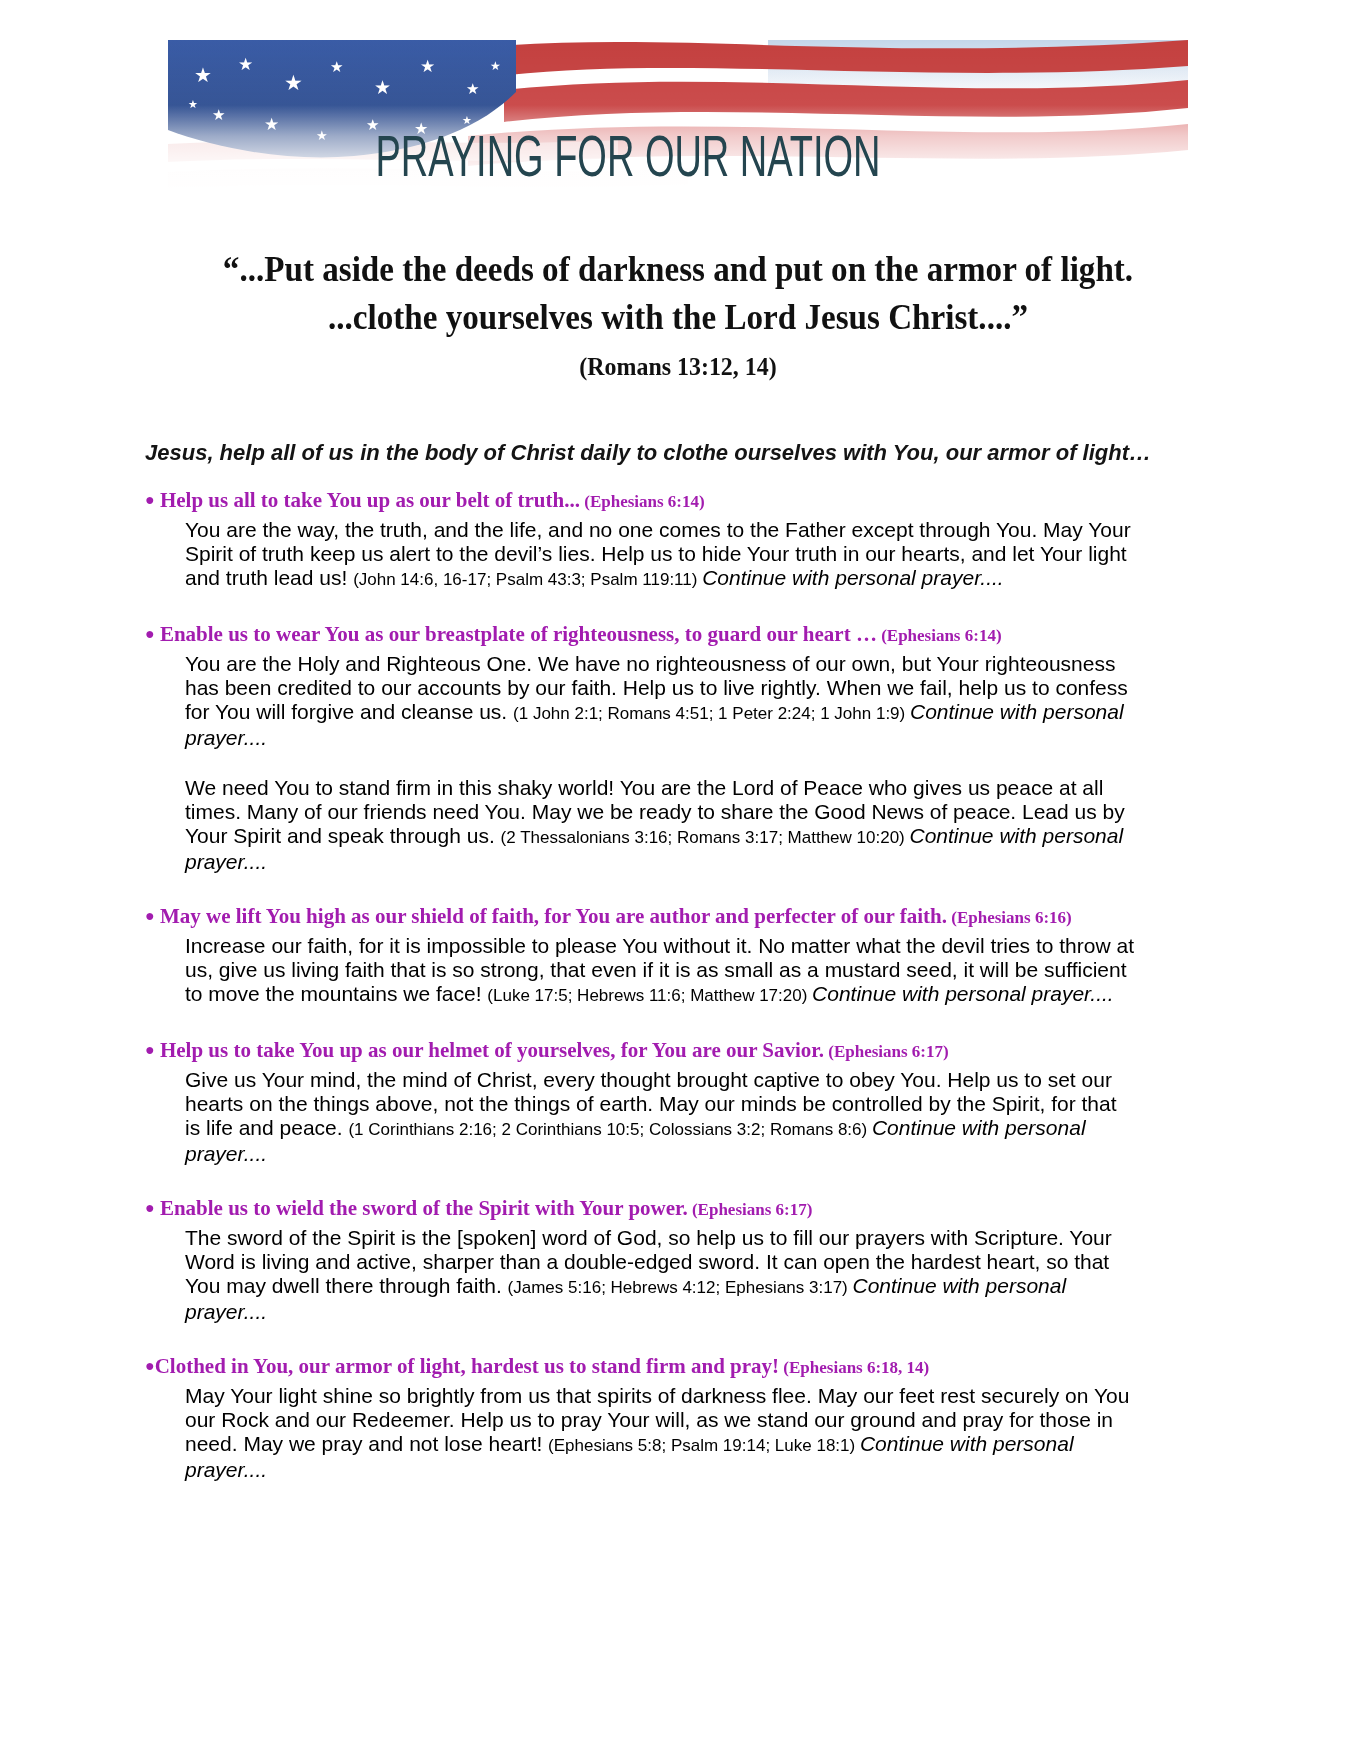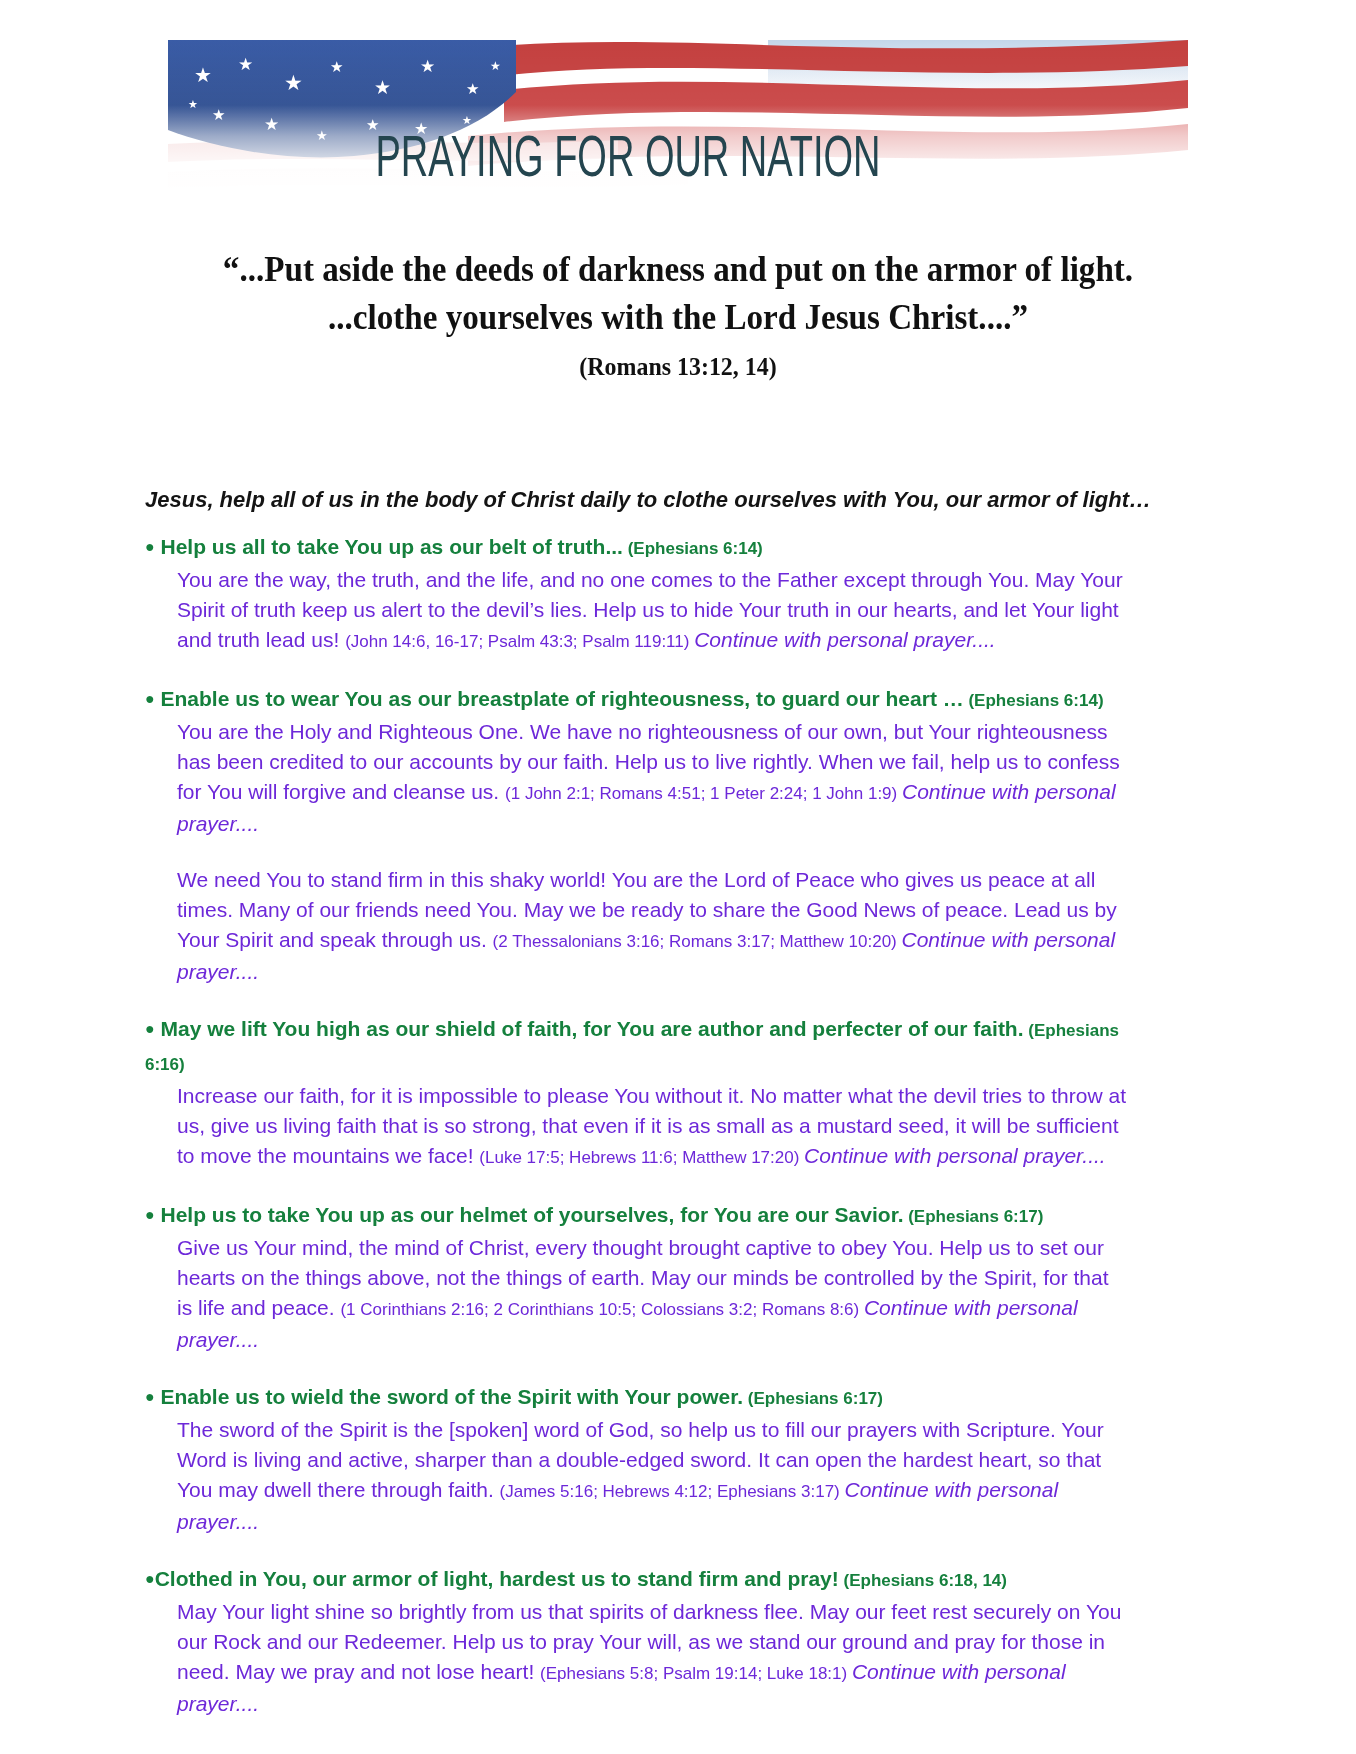--- a/index.html
+++ b/index.html
@@ -14,31 +14,31 @@
   
   .quote {
     margin-top:50px; text-align:center;
     font-family:"Liberation Serif", serif; font-weight:600; color:#111;
     font-size:36px; line-height:48px;
     transform:scaleX(0.92); transform-origin:50% 0;
   }
   .quote .q-ref { font-size:26px; font-weight:600; margin-top:8px; line-height:36px; }
   
   .intro {
-    margin:100px 0 0 145px; width:1070px;
+    margin:53px 0 0 145px; width:1070px;
     font-size:22px; font-weight:bold; font-style:italic; line-height:30px; color:#141414;
   }
   
   .sections { margin:16px 0 0 145px; width:985px; }
   .section { margin-bottom:26px; }
-  .sec-heading { font-size:21px; font-weight:bold; line-height:32px; color:#15803d; }
+  .sec-heading { font-size:21px; font-weight:bold; line-height:32px; color:#a21caf;font-family:Liberation Serif, serif; }
   .sec-heading .h-ref { font-size:17px; font-weight:bold; }
   .sec-body {
-    margin-left:32px; width:949px;
-    font-size:21px; line-height:30px; color:#6d28d9;
+    margin-left:40px; width:949px;
+    font-size:21px; line-height:24px; color:#000000;
     white-space:pre-wrap;
   }
   .sec-body .b-refs { font-size:17px; }
   .sec-body .b-cont { font-style:italic; }
   .bullet { font-size:16px; vertical-align:2px; }
 </style>
 </head>
 <body>
 
 <div class="page">

